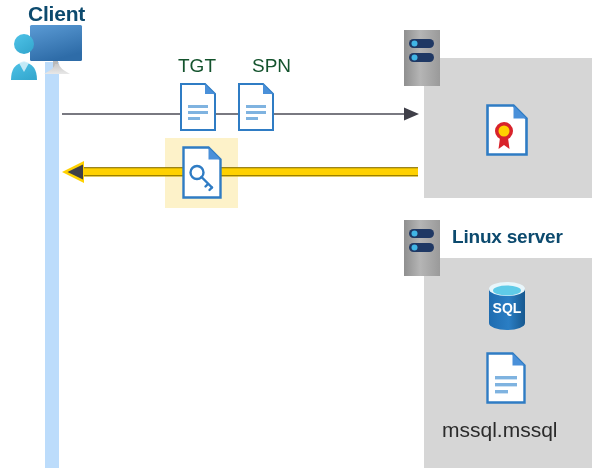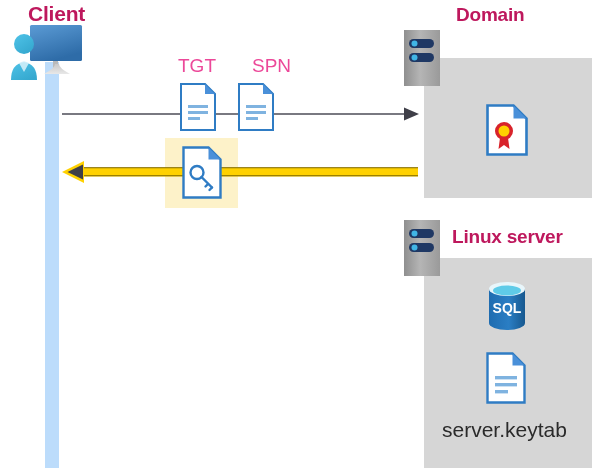--- a/index.html
+++ b/index.html
@@ -9,29 +9,29 @@
     font-family:"Liberation Sans", sans-serif;
     overflow:hidden;
     position:relative;
   }
   #stage{position:absolute;left:0;top:0;width:600px;height:468px;}
   .abs{position:absolute;}
 
   
   .hdr{
     font-weight:bold;
-    color:#be185d;
+    color:#0c4a6e;
     letter-spacing:-0.2px;
     line-height:1.12;
   }
   #client-label{left:28px;top:2px;font-size:21px;}
   #dc-label{left:456px;top:4px;font-size:19px;width:140px;}
   #linux-label{left:452px;top:226px;font-size:19px;}
   .doclabel{
-    font-size:19px;color:#ec4899;font-weight:400;
+    font-size:19px;color:#14532d;font-weight:400;
   }
   #tgt-label{left:178px;top:55px;}
   #spn-label{left:252px;top:55px;}
   #keytab-label{left:442px;top:418px;font-size:21px;color:#2b2b2b;}
 
   
   #lifeline{left:45px;top:62px;width:14px;height:406px;background:#bcdcfb;}
 
   
   .panel{background:#d6d6d6;}
@@ -173,21 +173,21 @@
         </linearGradient>
       </defs>
       <rect x="0" y="0" width="36" height="56" fill="url(#chassis)"></rect>
       <rect x="5" y="9" width="25" height="9" rx="4.5" fill="#1f3864"></rect>
       <circle cx="10.5" cy="13.5" r="3" fill="#41b6e6"></circle>
       <rect x="5" y="23" width="25" height="9" rx="4.5" fill="#1f3864"></rect>
       <circle cx="10.5" cy="27.5" r="3" fill="#41b6e6"></circle>
     </svg>
   </div>
   <div class="abs hdr" id="dc-label">
-    <span>Domain</span><br>
+    <br>
   </div>
 
   <div class="abs" id="cert-icon">
     <svg width="42" height="52" viewBox="0 0 42 52">
       <path d="M1.5 1.5 h26 l13 13 v36 h-39 z" fill="#ffffff" stroke="#2f7cc4" stroke-width="2.6"></path>
       <path d="M27.5 1.5 l13 13 h-13 z" fill="#4a90d9"></path>
 
       <path d="M14.5 30 l-2 15 l5.5 -4 l5.5 4 l-2 -15 z" fill="#d8232a"></path>
 
       <circle cx="18" cy="27" r="9" fill="#d8232a"></circle>
@@ -226,15 +226,15 @@
     <svg width="40" height="52" viewBox="0 0 40 52">
       <path d="M1.5 1.5 h25 l12 12 v37 h-37 z" fill="#ffffff" stroke="#2f7cc4" stroke-width="2.4"></path>
       <path d="M26.5 1.5 l12 12 h-12 z" fill="#4a90d9"></path>
       <g fill="#7fb3e0">
         <rect x="9" y="24" width="22" height="3.4"></rect>
         <rect x="9" y="31" width="22" height="3.4"></rect>
         <rect x="9" y="38" width="13" height="3.4"></rect>
       </g>
     </svg>
   </div>
-  <div class="abs" id="keytab-label">server.keytab</div>
+  <div class="abs" id="keytab-label">mssql.mssql</div>
 
 </div>
 
 </body></html>

